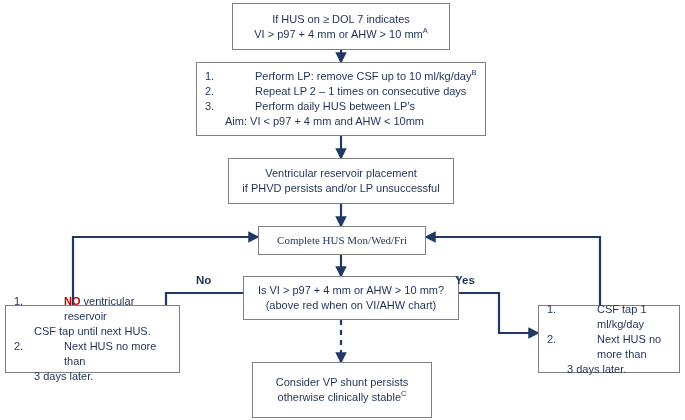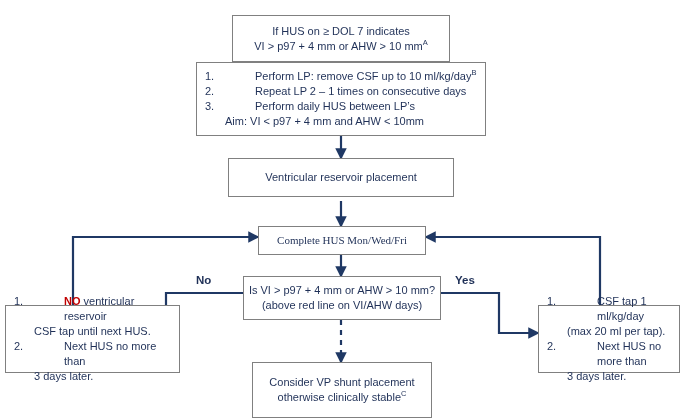--- a/index.html
+++ b/index.html
@@ -105,21 +105,21 @@
       <path d="M 243 293 L 166 293 L 166 333 L 130 333" marker-end="url(#arrow)"></path>
       <path d="M 441 293 L 499 293 L 499 333 L 538 333" marker-end="url(#arrow)"></path>
 
       <path d="M 73 305 L 73 237 L 258 237" marker-end="url(#arrow)"></path>
       <path d="M 600 305 L 600 237 L 426 237" marker-end="url(#arrow)"></path>
 
       <line x1="341" y1="320" x2="341" y2="362" stroke-dasharray="5 5" marker-end="url(#arrow)"></line>
     </g>
   </svg>
 
-  <div class="node center" style="left:232px; top:3px; width:218px; height:47px;margin-top:12px;">
+  <div class="node center" style="left:232px; top:3px; width:218px; height:47px;">
     <div class="node-line">If HUS on ≥ DOL 7 indicates</div>
     <div class="node-line"><span>VI &gt; p97 + 4 mm or AHW &gt; 10 mm</span><sup>A</sup></div>
   </div>
 
   <div class="node" style="left:196px; top:62px; width:290px; height:74px;">
     <div class="olist">
       <div class="oitem">
         <span class="onum">1.</span>
         <span class="otext"><span>Perform LP: remove CSF up to 10 ml/kg/day</span><sup>B</sup></span>
       </div>
@@ -128,31 +128,32 @@
         <span class="otext">Repeat LP 2 – 1 times on consecutive days</span>
       </div>
       <div class="oitem">
         <span class="onum">3.</span>
         <span class="otext">Perform daily HUS between LP’s</span>
       </div>
       <div class="osub">Aim: VI &lt; p97 + 4 mm and AHW &lt; 10mm</div>
     </div>
   </div>
 
-  <div class="node center" style="left:228px; top:158px; width:226px; height:39px;">
+  <div class="node center" style="left:228px; top:158px; width:226px; height:46px;">
     <div class="node-line">Ventricular reservoir placement</div>
+    <div class="node-line">if PHVD persists and/or LP unsuccessful</div>
   </div>
 
   <div class="node center" style="left:258px; top:226px; width:168px; height:29px;font-family:Liberation Serif, serif;">
     <div class="node-line">Complete HUS Mon/Wed/Fri</div>
   </div>
 
-  <div class="node center" style="left:243px; top:276px; width:198px; height:44px;">
+  <div class="node center" style="left:243px; top:276px; width:216px; height:44px;">
     <div class="node-line">Is VI &gt; p97 + 4 mm or AHW &gt; 10 mm?</div>
-    <div class="node-line">(above red line on VI/AHW days)</div>
+    <div class="node-line">(above red when on VI/AHW chart)</div>
   </div>
 
   <div class="node" style="left:5px; top:305px; width:175px; height:68px;">
     <div class="olist">
       <div class="oitem">
         <span class="onum">1.</span>
         <span class="otext"><span class="emph-red">NO</span><span> ventricular reservoir</span></span>
       </div>
       <div class="ohang">CSF tap until next HUS.</div>
       <div class="oitem">
@@ -162,30 +163,29 @@
       <div class="ohang">3 days later.</div>
     </div>
   </div>
 
   <div class="node" style="left:538px; top:305px; width:142px; height:68px;">
     <div class="olist">
       <div class="oitem">
         <span class="onum">1.</span>
         <span class="otext">CSF tap 1 ml/kg/day</span>
       </div>
-      <div class="ohang">(max 20 ml per tap).</div>
       <div class="oitem">
         <span class="onum">2.</span>
         <span class="otext">Next HUS no more than</span>
       </div>
       <div class="ohang">3 days later.</div>
     </div>
   </div>
 
   <div class="node center" style="left:252px; top:362px; width:180px; height:56px;">
-    <div class="node-line">Consider VP shunt placement</div>
+    <div class="node-line">Consider VP shunt persists</div>
     <div class="node-line"><span>otherwise clinically stable</span><sup>C</sup></div>
   </div>
 
   <div class="edge-label" style="left:196px; top:274px;">No</div>
   <div class="edge-label" style="left:455px; top:274px;">Yes</div>
 
 </div>
 
 </body></html>

